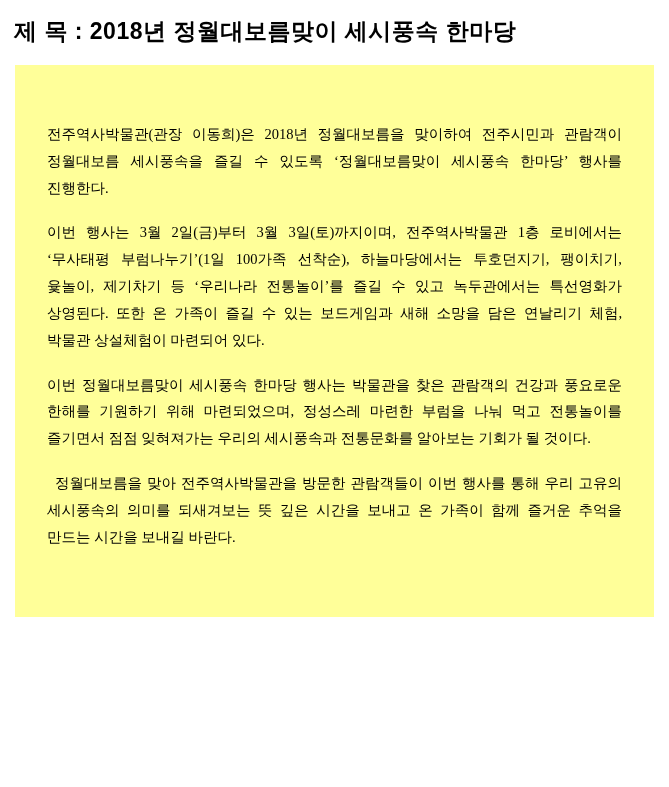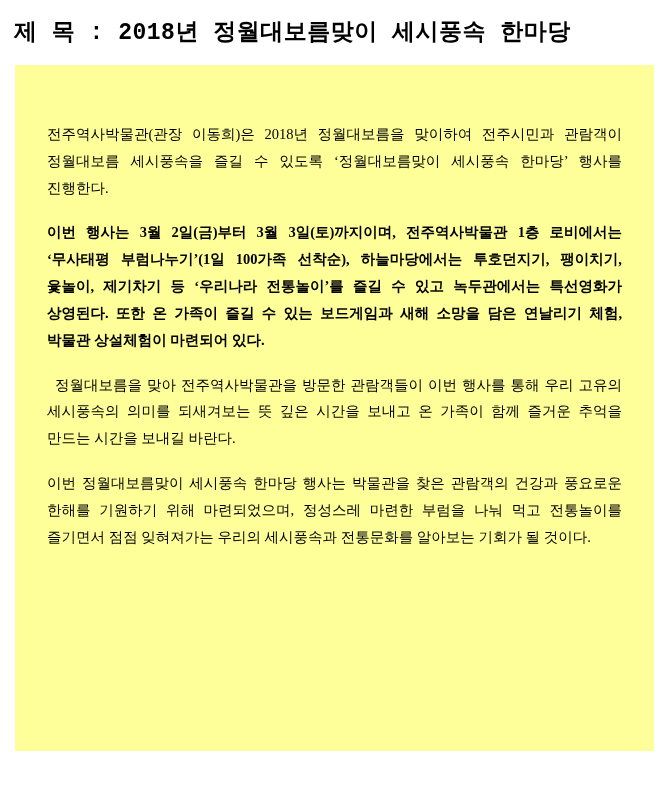--- a/index.html
+++ b/index.html
@@ -14,44 +14,44 @@
     color: #000000;
     position: relative;
     overflow: hidden;
   }
   .page {
     width: 669px;
     height: 787px;
     box-sizing: border-box;
   }
   .doc-title {
-    font-family: Liberation Mono, monospace;
+    font-family: Liberation Sans, sans-serif;
     font-size: 23px;
     font-weight: bold;
     letter-spacing: 0.5px;
     padding: 16px 0 0 14px;
     white-space: nowrap;
   }
   .body-panel {
     margin: 18px 15px 0 15px;
     background: #ffff99;
-    height: 686px;
+    height: 552px;
     box-sizing: border-box;
     padding: 56px 32px 20px 32px;
   }
   .para {
     font-size: 14.5px;
     line-height: 1.85;
     text-align: justify;
     text-justify: inter-character;
     margin: 0 0 18px 0;
     word-break: keep-all;
   }
   .para.bold {
-    font-weight: bold;
+    font-weight: normal;
   }
   .para.indent {
     text-indent: 8px;
   }
   .para:last-child {
     margin-bottom: 0;
   }
 </style>
 </head>
 <body>
@@ -60,18 +60,18 @@
 
   <div class="doc-title">제 목 : 2018년 정월대보름맞이 세시풍속 한마당</div>
 
   <div class="body-panel">
 
     <p class="para">전주역사박물관(관장 이동희)은 2018년 정월대보름을 맞이하여 전주시민과 관람객이 정월대보름 세시풍속을 즐길 수 있도록 ‘정월대보름맞이 세시풍속 한마당’ 행사를 진행한다.</p>
 
     <p class="para bold">이번 행사는 3월 2일(금)부터 3월 3일(토)까지이며, 전주역사박물관 1층 로비에서는 ‘무사태평 부럼나누기’(1일 100가족 선착순), 하늘마당에서는 투호던지기, 팽이치기, 윷놀이, 제기차기 등 ‘우리나라 전통놀이’를 즐길 수 있고 녹두관에서는 특선영화가 상영된다. 또한 온 가족이 즐길 수 있는 보드게임과 새해 소망을 담은 연날리기 체험, 박물관 상설체험이 마련되어 있다.</p>
 
 
+    <p class="para">이번 정월대보름맞이 세시풍속 한마당 행사는 박물관을 찾은 관람객의 건강과 풍요로운 한해를 기원하기 위해 마련되었으며, 정성스레 마련한 부럼을 나눠 먹고 전통놀이를 즐기면서 점점 잊혀져가는 우리의 세시풍속과 전통문화를 알아보는 기회가 될 것이다.</p>
+
     <p class="para indent">정월대보름을 맞아 전주역사박물관을 방문한 관람객들이 이번 행사를 통해 우리 고유의 세시풍속의 의미를 되새겨보는 뜻 깊은 시간을 보내고 온 가족이 함께 즐거운 추억을 만드는 시간을 보내길 바란다.</p>
-
-    <p class="para">이번 정월대보름맞이 세시풍속 한마당 행사는 박물관을 찾은 관람객의 건강과 풍요로운 한해를 기원하기 위해 마련되었으며, 정성스레 마련한 부럼을 나눠 먹고 전통놀이를 즐기면서 점점 잊혀져가는 우리의 세시풍속과 전통문화를 알아보는 기회가 될 것이다.</p>
 
   </div>
 </div>
 
 </body></html>

